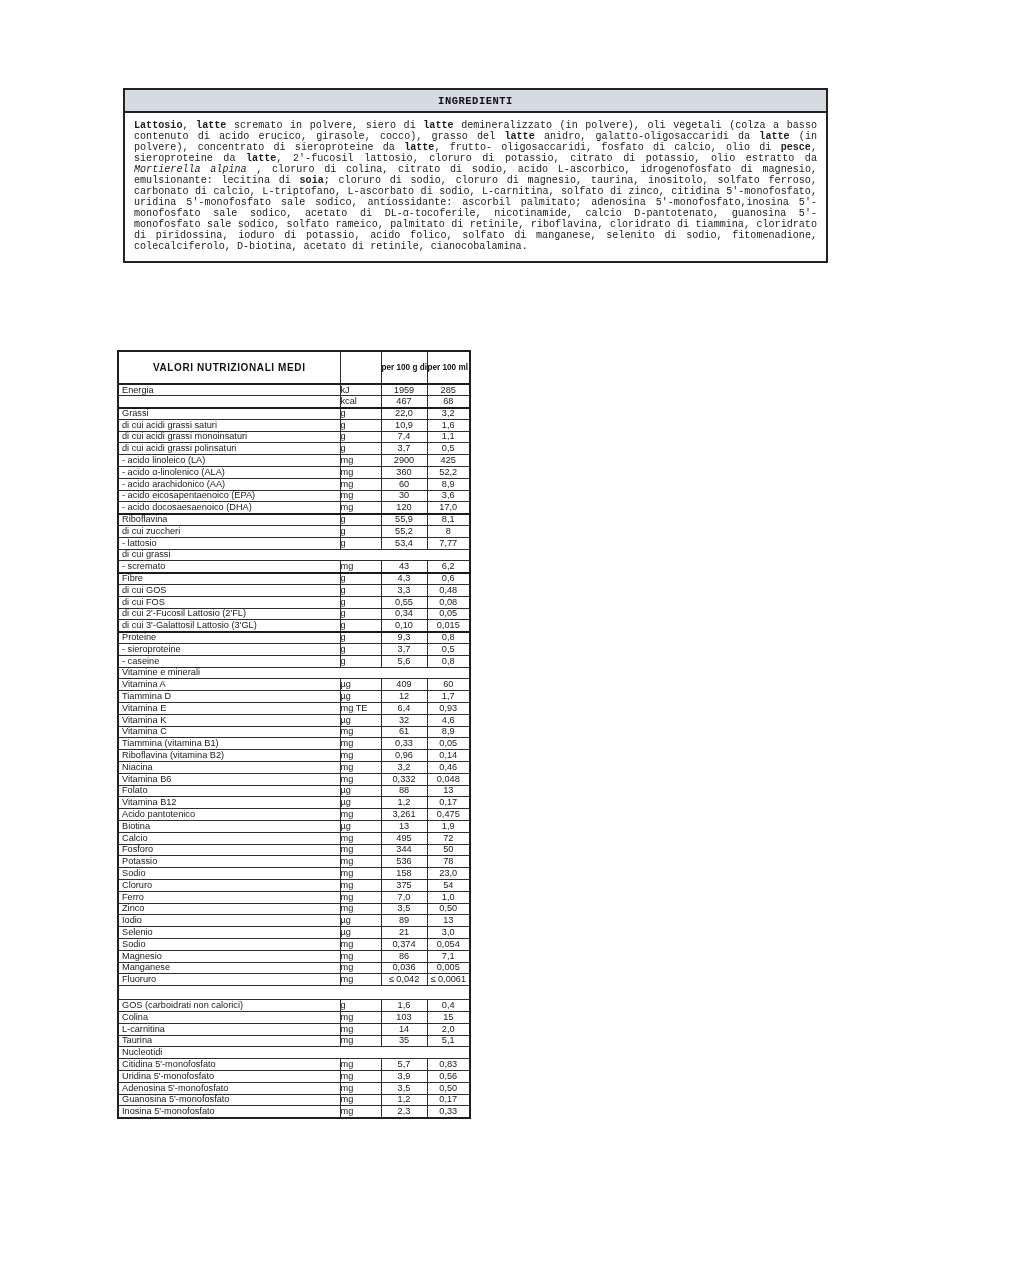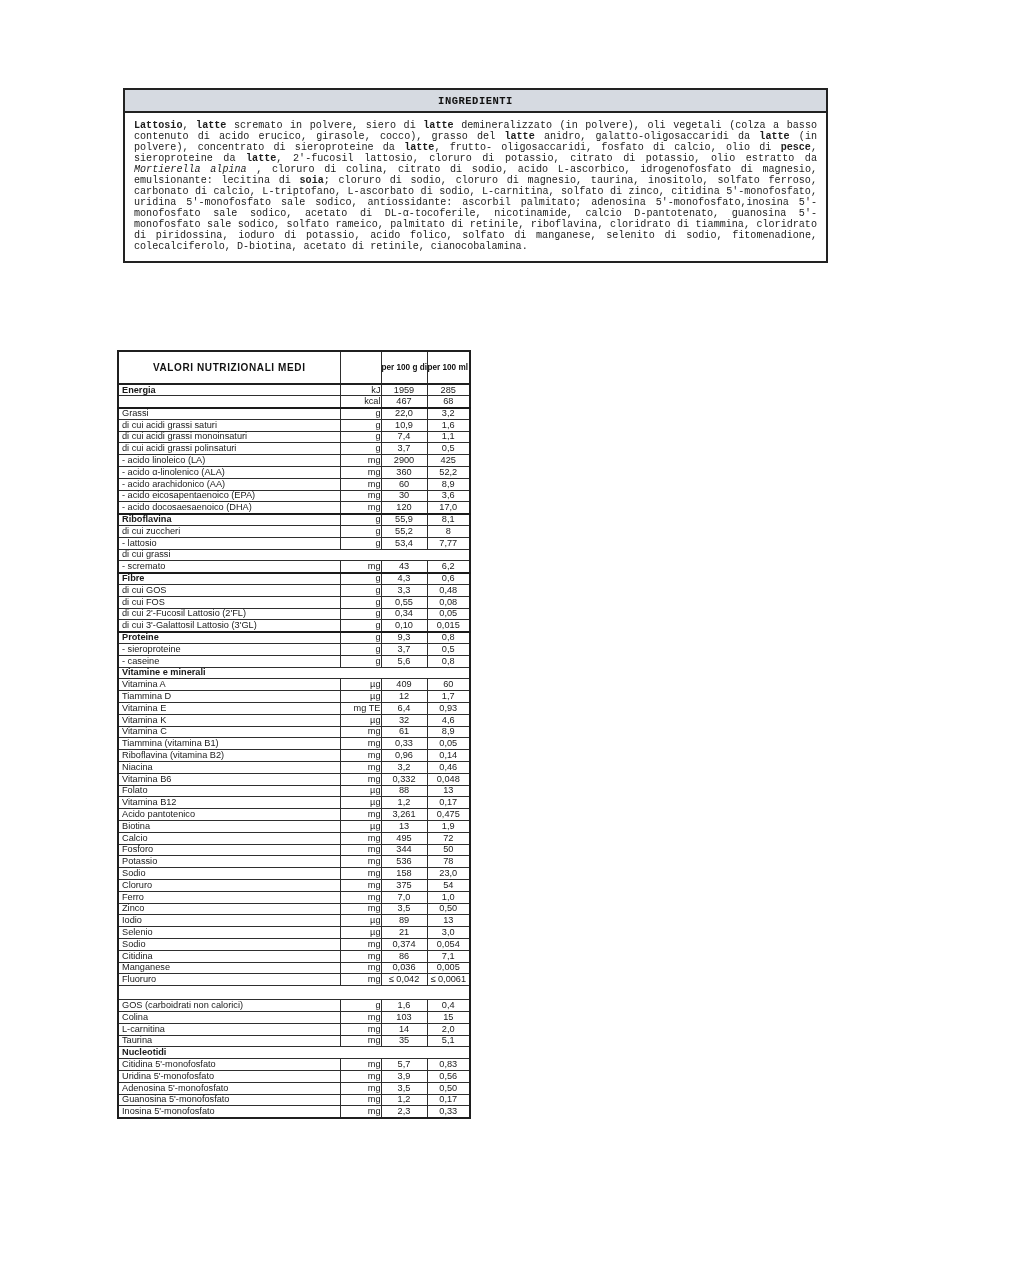--- a/index.html
+++ b/index.html
@@ -80,23 +80,23 @@
     font-weight:bold;
     text-align:center;
     white-space:pre-line;
     line-height:9.5px;
     color:#111;
   }
 
   tbody.rows tr { height:11.8px; }
   tbody.rows td { font-size:9.2px; line-height:1; color:#1a1a1a; }
   td.c-label { text-align:left; padding-left:3px; }
-  td.c-unit  { text-align:right; }
+  td.c-unit  { text-align:left; }
   td.c-val   { text-align:center; }
-  tbody.rows tr.bold td.c-label { font-weight:bold; }
+  tbody.rows tr.bold td.c-label { font-weight:normal; }
   tbody.rows tr.thick td { border-top:2.5px solid #1a1a1a; }
   tbody.rows tr.spacer { height:14px; }
 </style>
 </head>
 <body>
 
 <div class="page">
 
   <div class="ingredients-box">
     <div class="ing-header">INGREDIENTI</div>
@@ -400,21 +400,21 @@
             <td class="c-val">21</td>
             <td class="c-val">3,0</td>
           </tr>
           <tr>
             <td class="c-label">Sodio</td>
             <td class="c-unit">mg</td>
             <td class="c-val">0,374</td>
             <td class="c-val">0,054</td>
           </tr>
           <tr>
-            <td class="c-label">Citidina</td>
+            <td class="c-label">Magnesio</td>
             <td class="c-unit">mg</td>
             <td class="c-val">86</td>
             <td class="c-val">7,1</td>
           </tr>
           <tr>
             <td class="c-label">Manganese</td>
             <td class="c-unit">mg</td>
             <td class="c-val">0,036</td>
             <td class="c-val">0,005</td>
           </tr>

